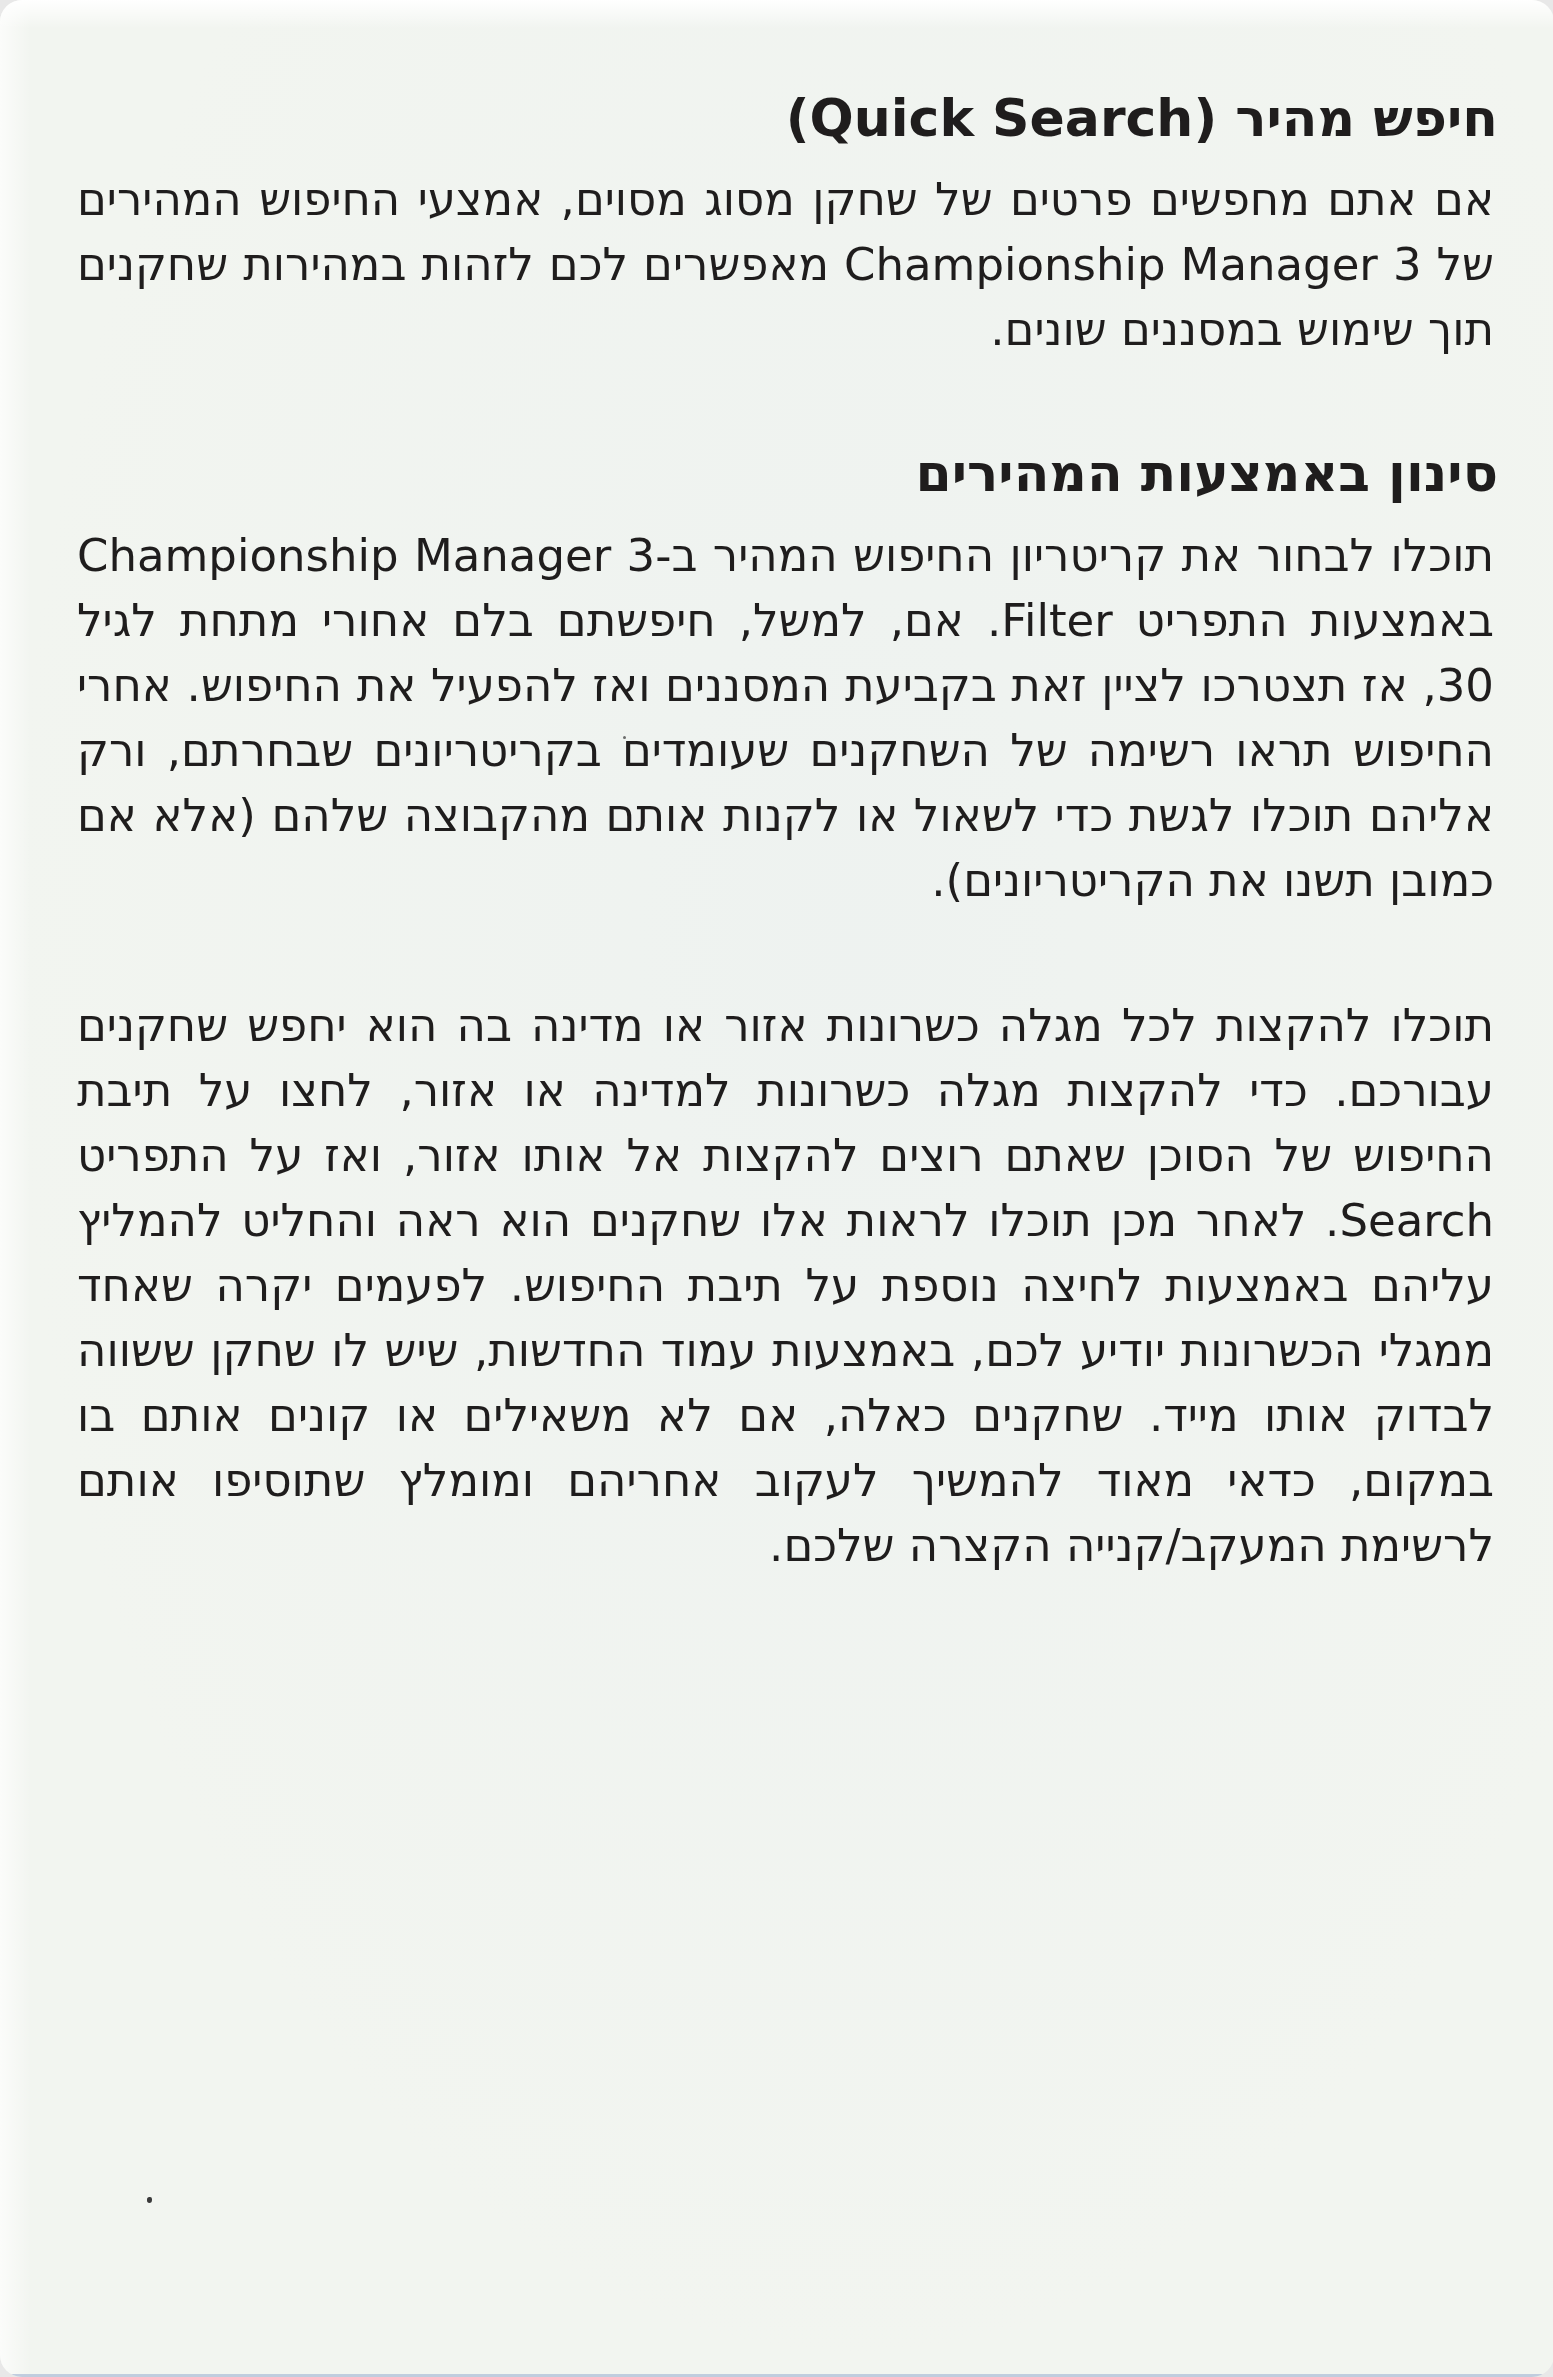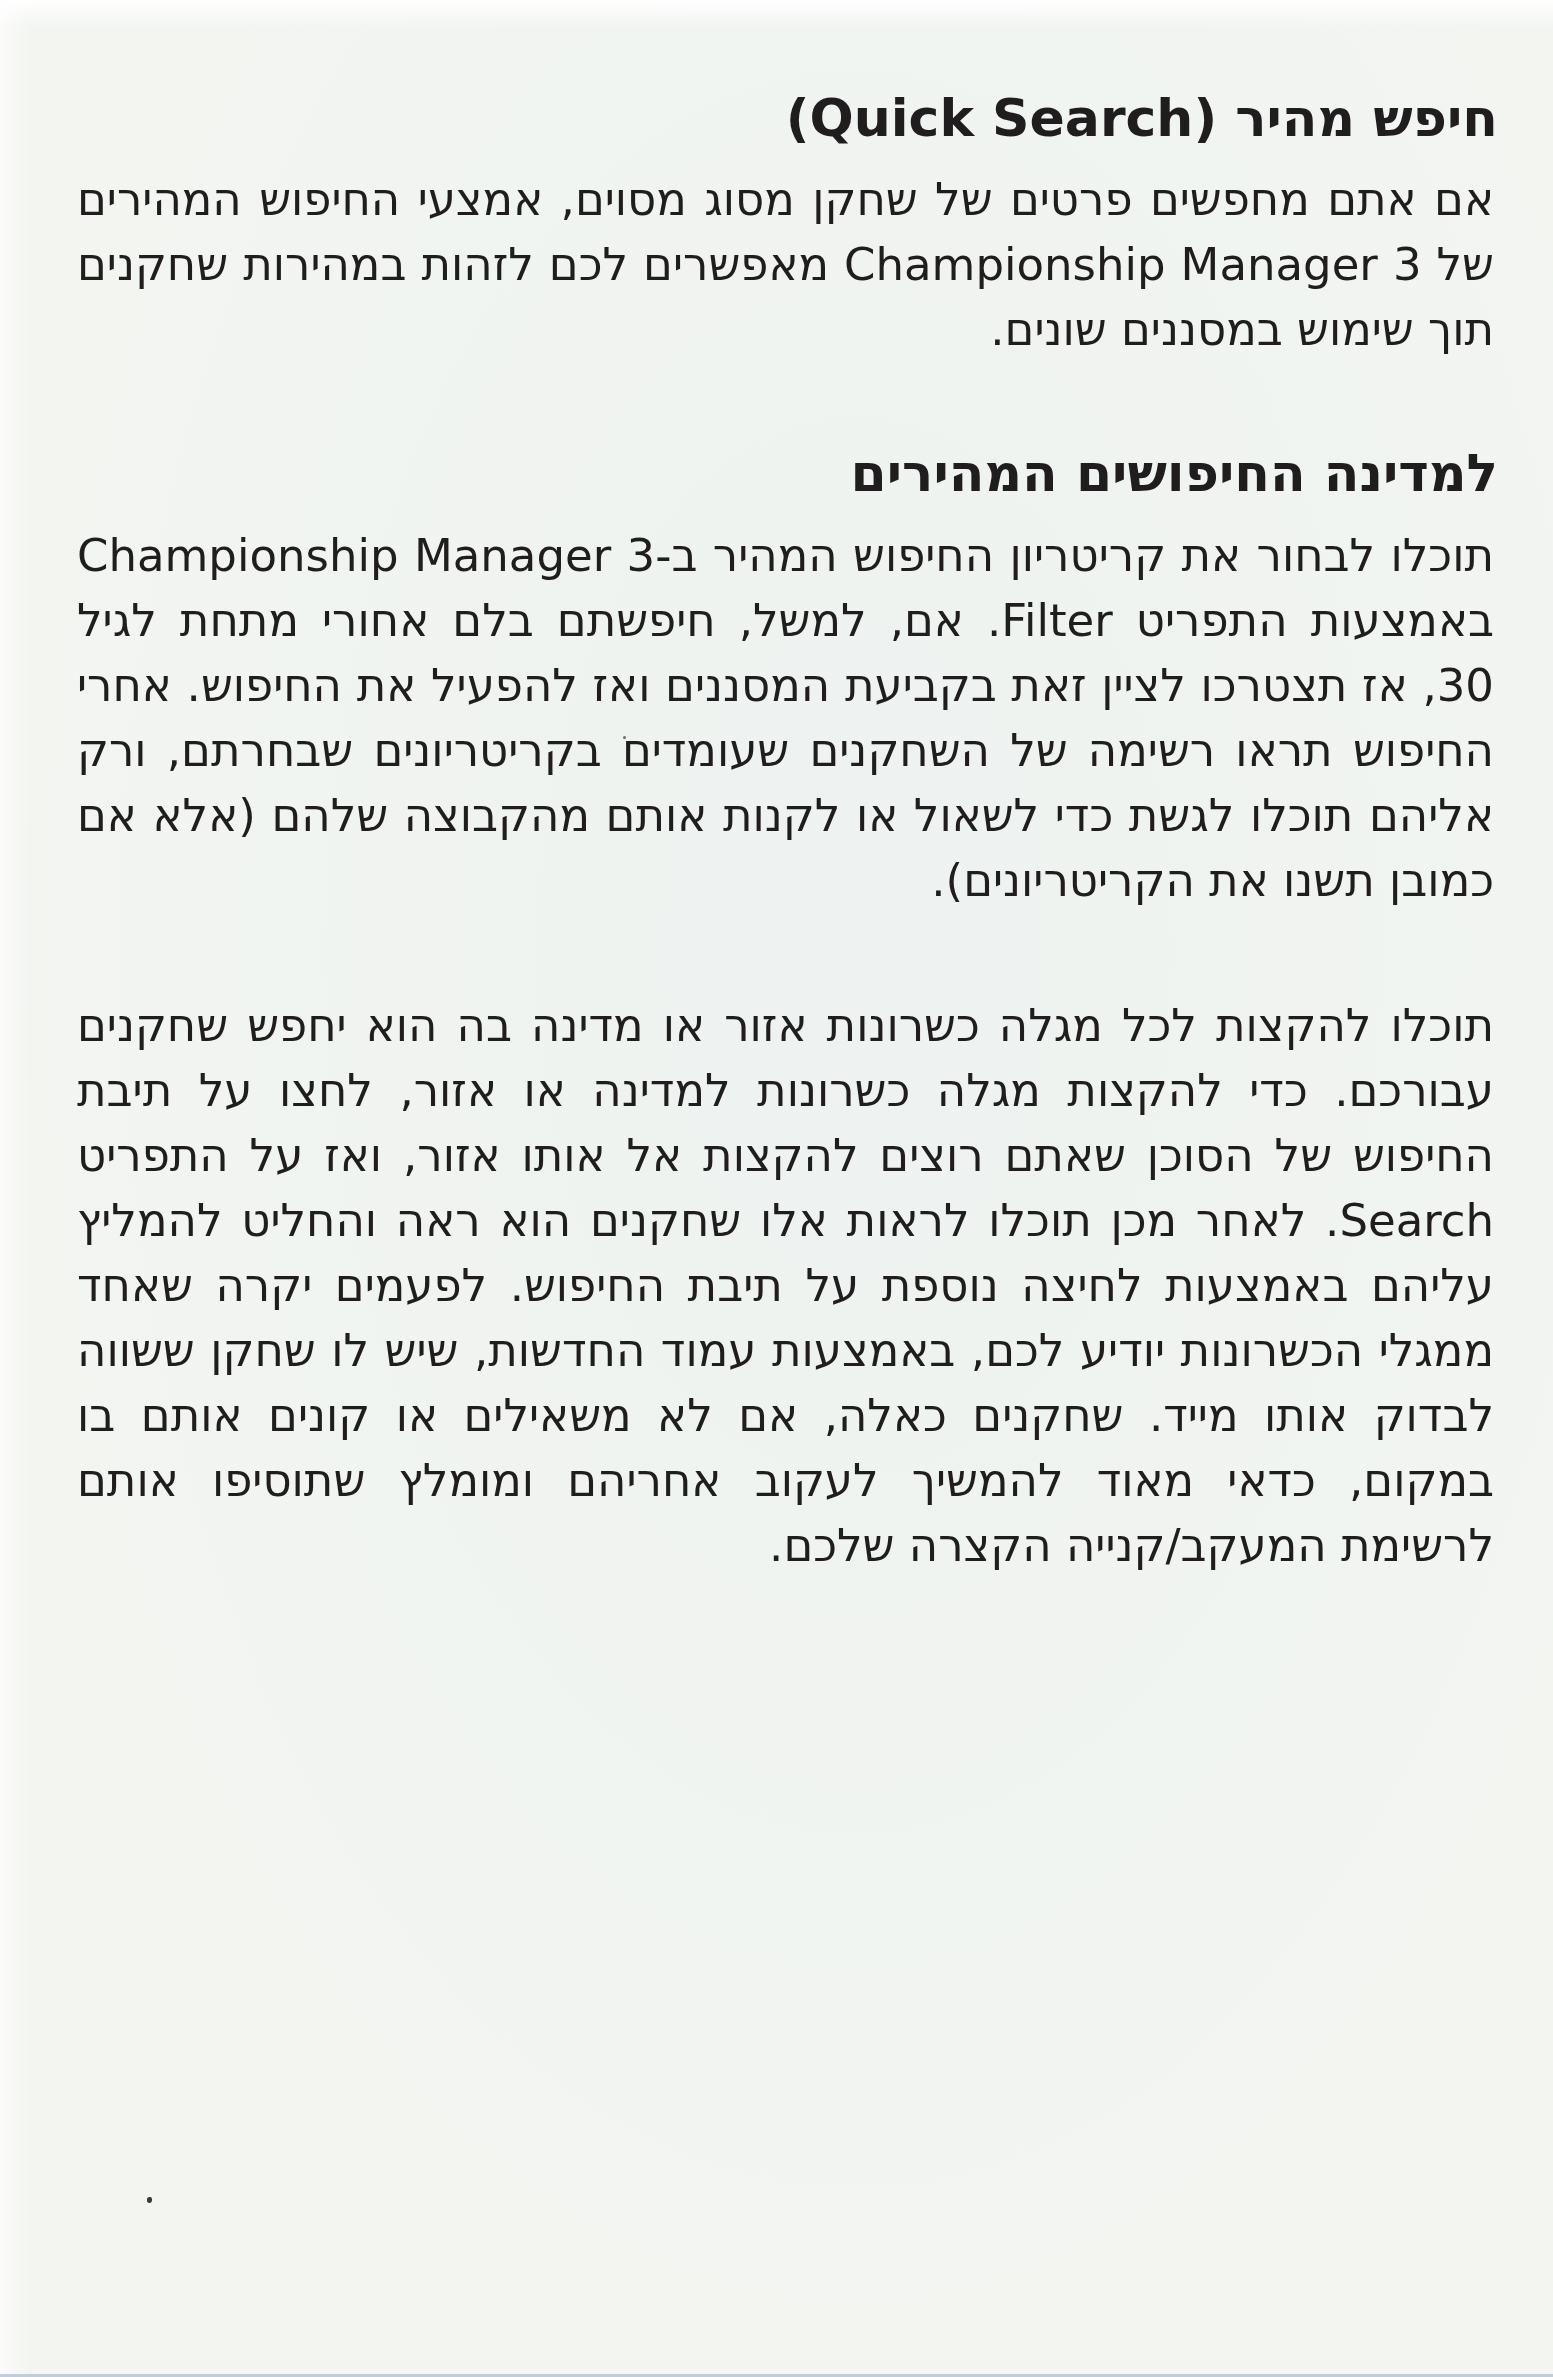--- a/index.html
+++ b/index.html
@@ -15,20 +15,21 @@
   }
   .page {
     position: relative;
     width: 1554px;
     height: 2377px;
     background: var(--paper);
     overflow: hidden;
     direction: rtl;
     font-family: "DejaVu Sans", sans-serif;
     color: var(--ink);
+    border-radius: 22px;
   }
   
   .page::before {
     content: "";
     position: absolute;
     inset: 0;
     background:
       linear-gradient(180deg, #ffffff 0%, rgba(255,255,255,0) 1.2%),
       linear-gradient(90deg, rgba(255,255,255,0.7) 0%, rgba(255,255,255,0) 2%),
       radial-gradient(ellipse at 55% 40%, rgba(226,234,240,0.25), rgba(226,234,240,0) 70%);
@@ -92,21 +93,21 @@
 <div class="page">
 
   <div class="content">
 
     <div class="section">
       <h2 class="section-title">חיפש מהיר (Quick Search)</h2>
       <p class="para">אם אתם מחפשים פרטים של שחקן מסוג מסוים, אמצעי החיפוש המהירים של Championship Manager 3 מאפשרים לכם לזהות במהירות שחקנים תוך שימוש במסננים שונים.</p>
     </div>
 
     <div class="section">
-      <h2 class="section-title">למדינה החיפושים המהירים</h2>
+      <h2 class="section-title">סינון באמצעות המהירים</h2>
       <p class="para">תוכלו לבחור את קריטריון החיפוש המהיר ב-Championship Manager 3 באמצעות התפריט Filter. אם, למשל, חיפשתם בלם אחורי מתחת לגיל 30, אז תצטרכו לציין זאת בקביעת המסננים ואז להפעיל את החיפוש. אחרי החיפוש תראו רשימה של השחקנים שעומדים בקריטריונים שבחרתם, ורק אליהם תוכלו לגשת כדי לשאול או לקנות אותם מהקבוצה שלהם (אלא אם כמובן תשנו את הקריטריונים).</p>
     </div>
 
     <div class="section">
       <p class="para">תוכלו להקצות לכל מגלה כשרונות אזור או מדינה בה הוא יחפש שחקנים עבורכם. כדי להקצות מגלה כשרונות למדינה או אזור, לחצו על תיבת החיפוש של הסוכן שאתם רוצים להקצות אל אותו אזור, ואז על התפריט Search. לאחר מכן תוכלו לראות אלו שחקנים הוא ראה והחליט להמליץ עליהם באמצעות לחיצה נוספת על תיבת החיפוש. לפעמים יקרה שאחד ממגלי הכשרונות יודיע לכם, באמצעות עמוד החדשות, שיש לו שחקן ששווה לבדוק אותו מייד. שחקנים כאלה, אם לא משאילים או קונים אותם בו במקום, כדאי מאוד להמשיך לעקוב אחריהם ומומלץ שתוסיפו אותם לרשימת המעקב/קנייה הקצרה שלכם.</p>
     </div>
 
   </div>
 
   <div class="ink-dot-small"></div>

